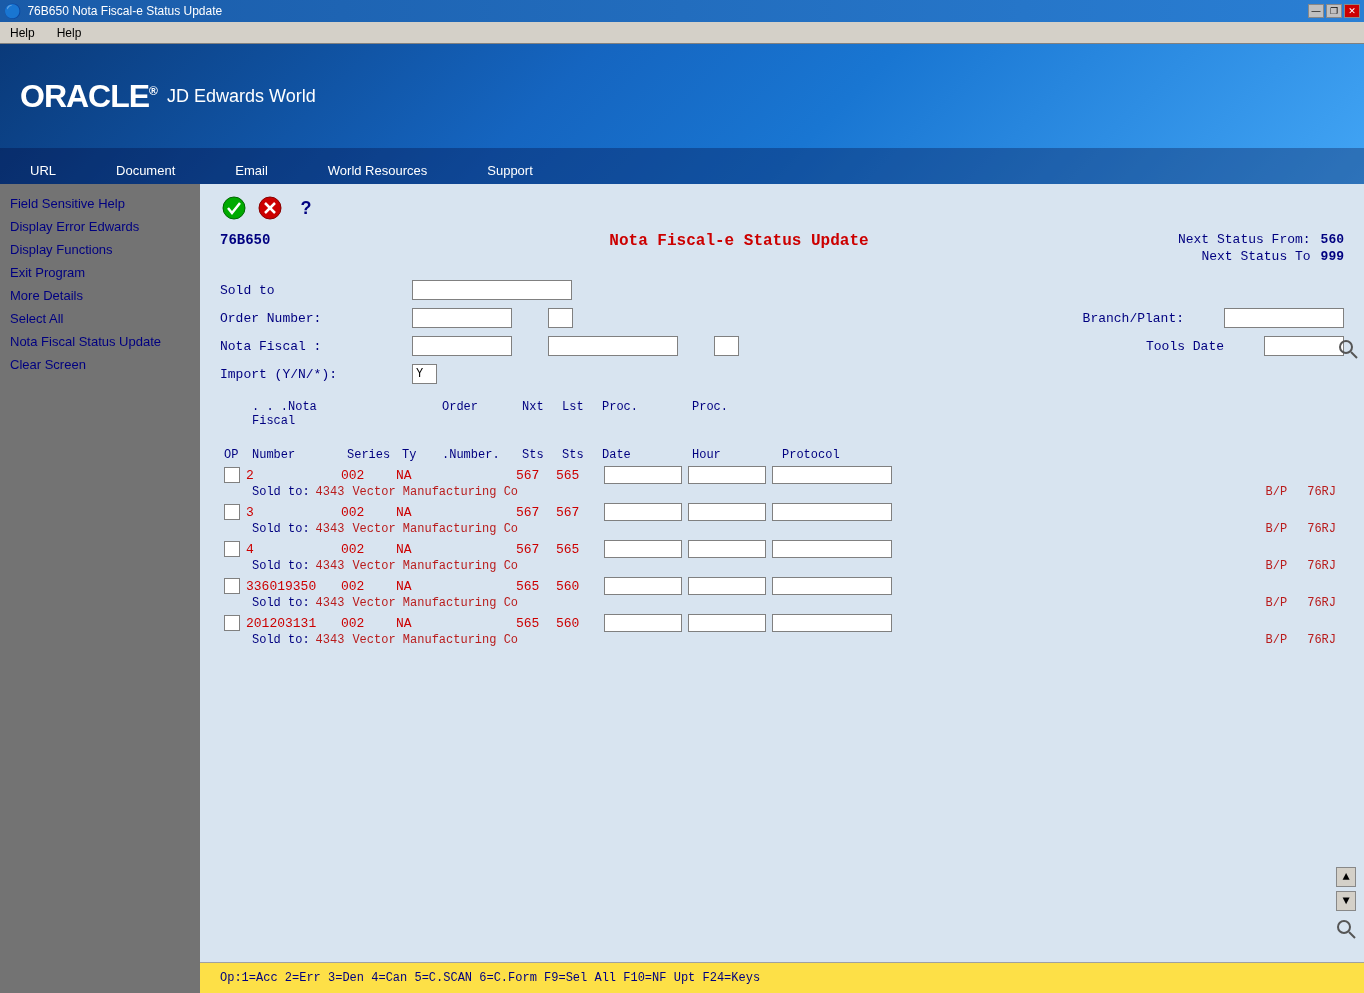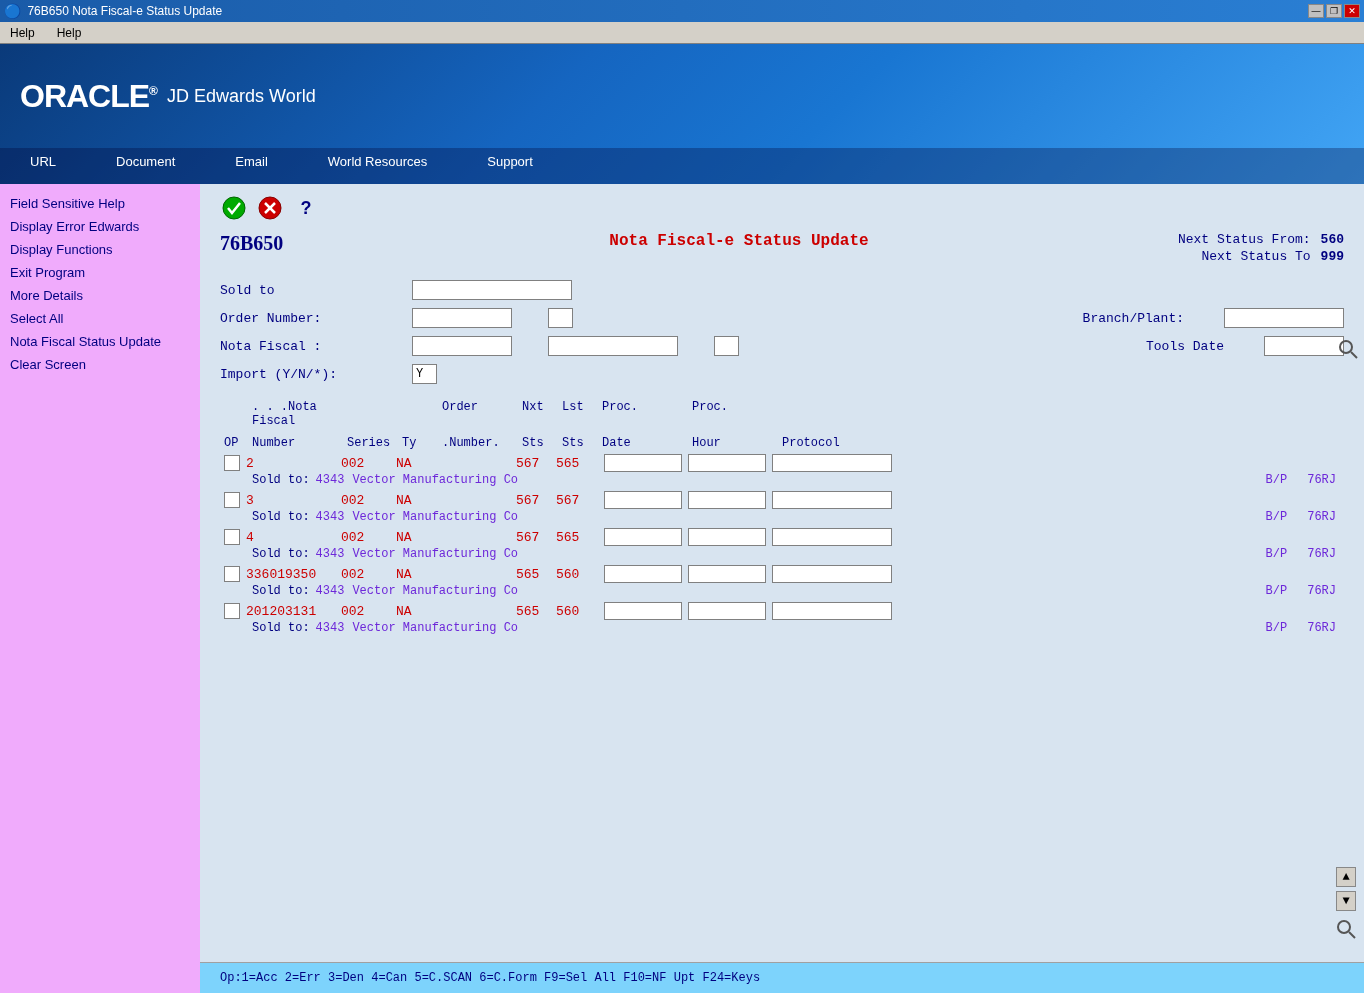--- a/index.html
+++ b/index.html
@@ -62,21 +62,21 @@
     #jde-text {
       color: white;
       font-size: 18px;
       font-family: Arial, sans-serif;
       margin-left: 10px;
     }
     #nav-bar {
       background: rgba(0,0,50,0.3);
       height: 36px;
       display: flex;
-      align-items: flex-start;
+      align-items: flex-end;
       padding: 0 20px;
       gap: 40px;
     }
     .nav-item {
       color: white;
       font-family: Arial, sans-serif;
       font-size: 13px;
       cursor: pointer;
       padding: 6px 10px;
     }
@@ -84,21 +84,21 @@
     
     #main-layout {
       display: flex;
       height: calc(993px - 22px - 22px - 140px);
       background: #d8e4f0;
     }
 
     
     #sidebar {
       width: 200px;
-      background: #f0abfc;
+      background: #737373;
       padding: 8px 4px;
       flex-shrink: 0;
     }
     .sidebar-item {
       display: block;
       color: #000080;
       text-decoration: none;
       padding: 4px 6px;
       font-size: 13px;
       cursor: pointer;
@@ -128,22 +128,22 @@
       font-size: 18px;
     }
     .tool-btn-check { color: #00a000; }
     .tool-btn-x { color: #cc0000; }
     #form-header {
       display: flex;
       align-items: flex-start;
       margin-bottom: 14px;
     }
     #form-id {
-      font-family: Liberation Serif, serif;
-      font-size: 20px;
+      font-family: Liberation Mono, monospace;
+      font-size: 14px;
       color: #000080;
       font-weight: bold;
       min-width: 80px;
     }
     #form-title {
       flex: 1;
       text-align: center;
       color: #cc0000;
       font-family: 'Courier New', monospace;
       font-size: 16px;
@@ -188,21 +188,21 @@
     
     #grid-area {
       margin-top: 16px;
       font-family: 'Courier New', monospace;
       font-size: 13px;
     }
     #grid-header {
       display: flex;
       color: #000080;
       font-size: 12px;
-      margin-bottom: 8px;
+      margin-bottom: 20px;
       padding-left: 4px;
     }
     #col-headers {
       display: flex;
       color: #000080;
       font-size: 12px;
       padding-left: 4px;
       margin-bottom: 4px;
     }
     .col-op { width: 28px; }
@@ -239,29 +239,29 @@
     .grid-val { color: #cc0000; }
     .grid-input {
       background: white;
       border: 1px solid #808080;
       height: 18px;
       width: 78px;
       font-family: 'Courier New', monospace;
       font-size: 11px;
     }
     .sold-to-label { color: #000080; margin-right: 6px; }
-    .sold-to-val { color: #6d28d9; }
+    .sold-to-val { color: #b91c1c; }
 
     
     #status-bar {
       position: absolute;
       bottom: 0;
       left: 200px;
       right: 0;
-      background: #7dd3fc;
+      background: #fde047;
       padding: 8px 20px;
       font-family: 'Courier New', monospace;
       font-size: 12px;
       color: #000080;
       border-top: 1px solid #a0a0a0;
     }
 
     
     #search-icon-top {
       position: absolute;

